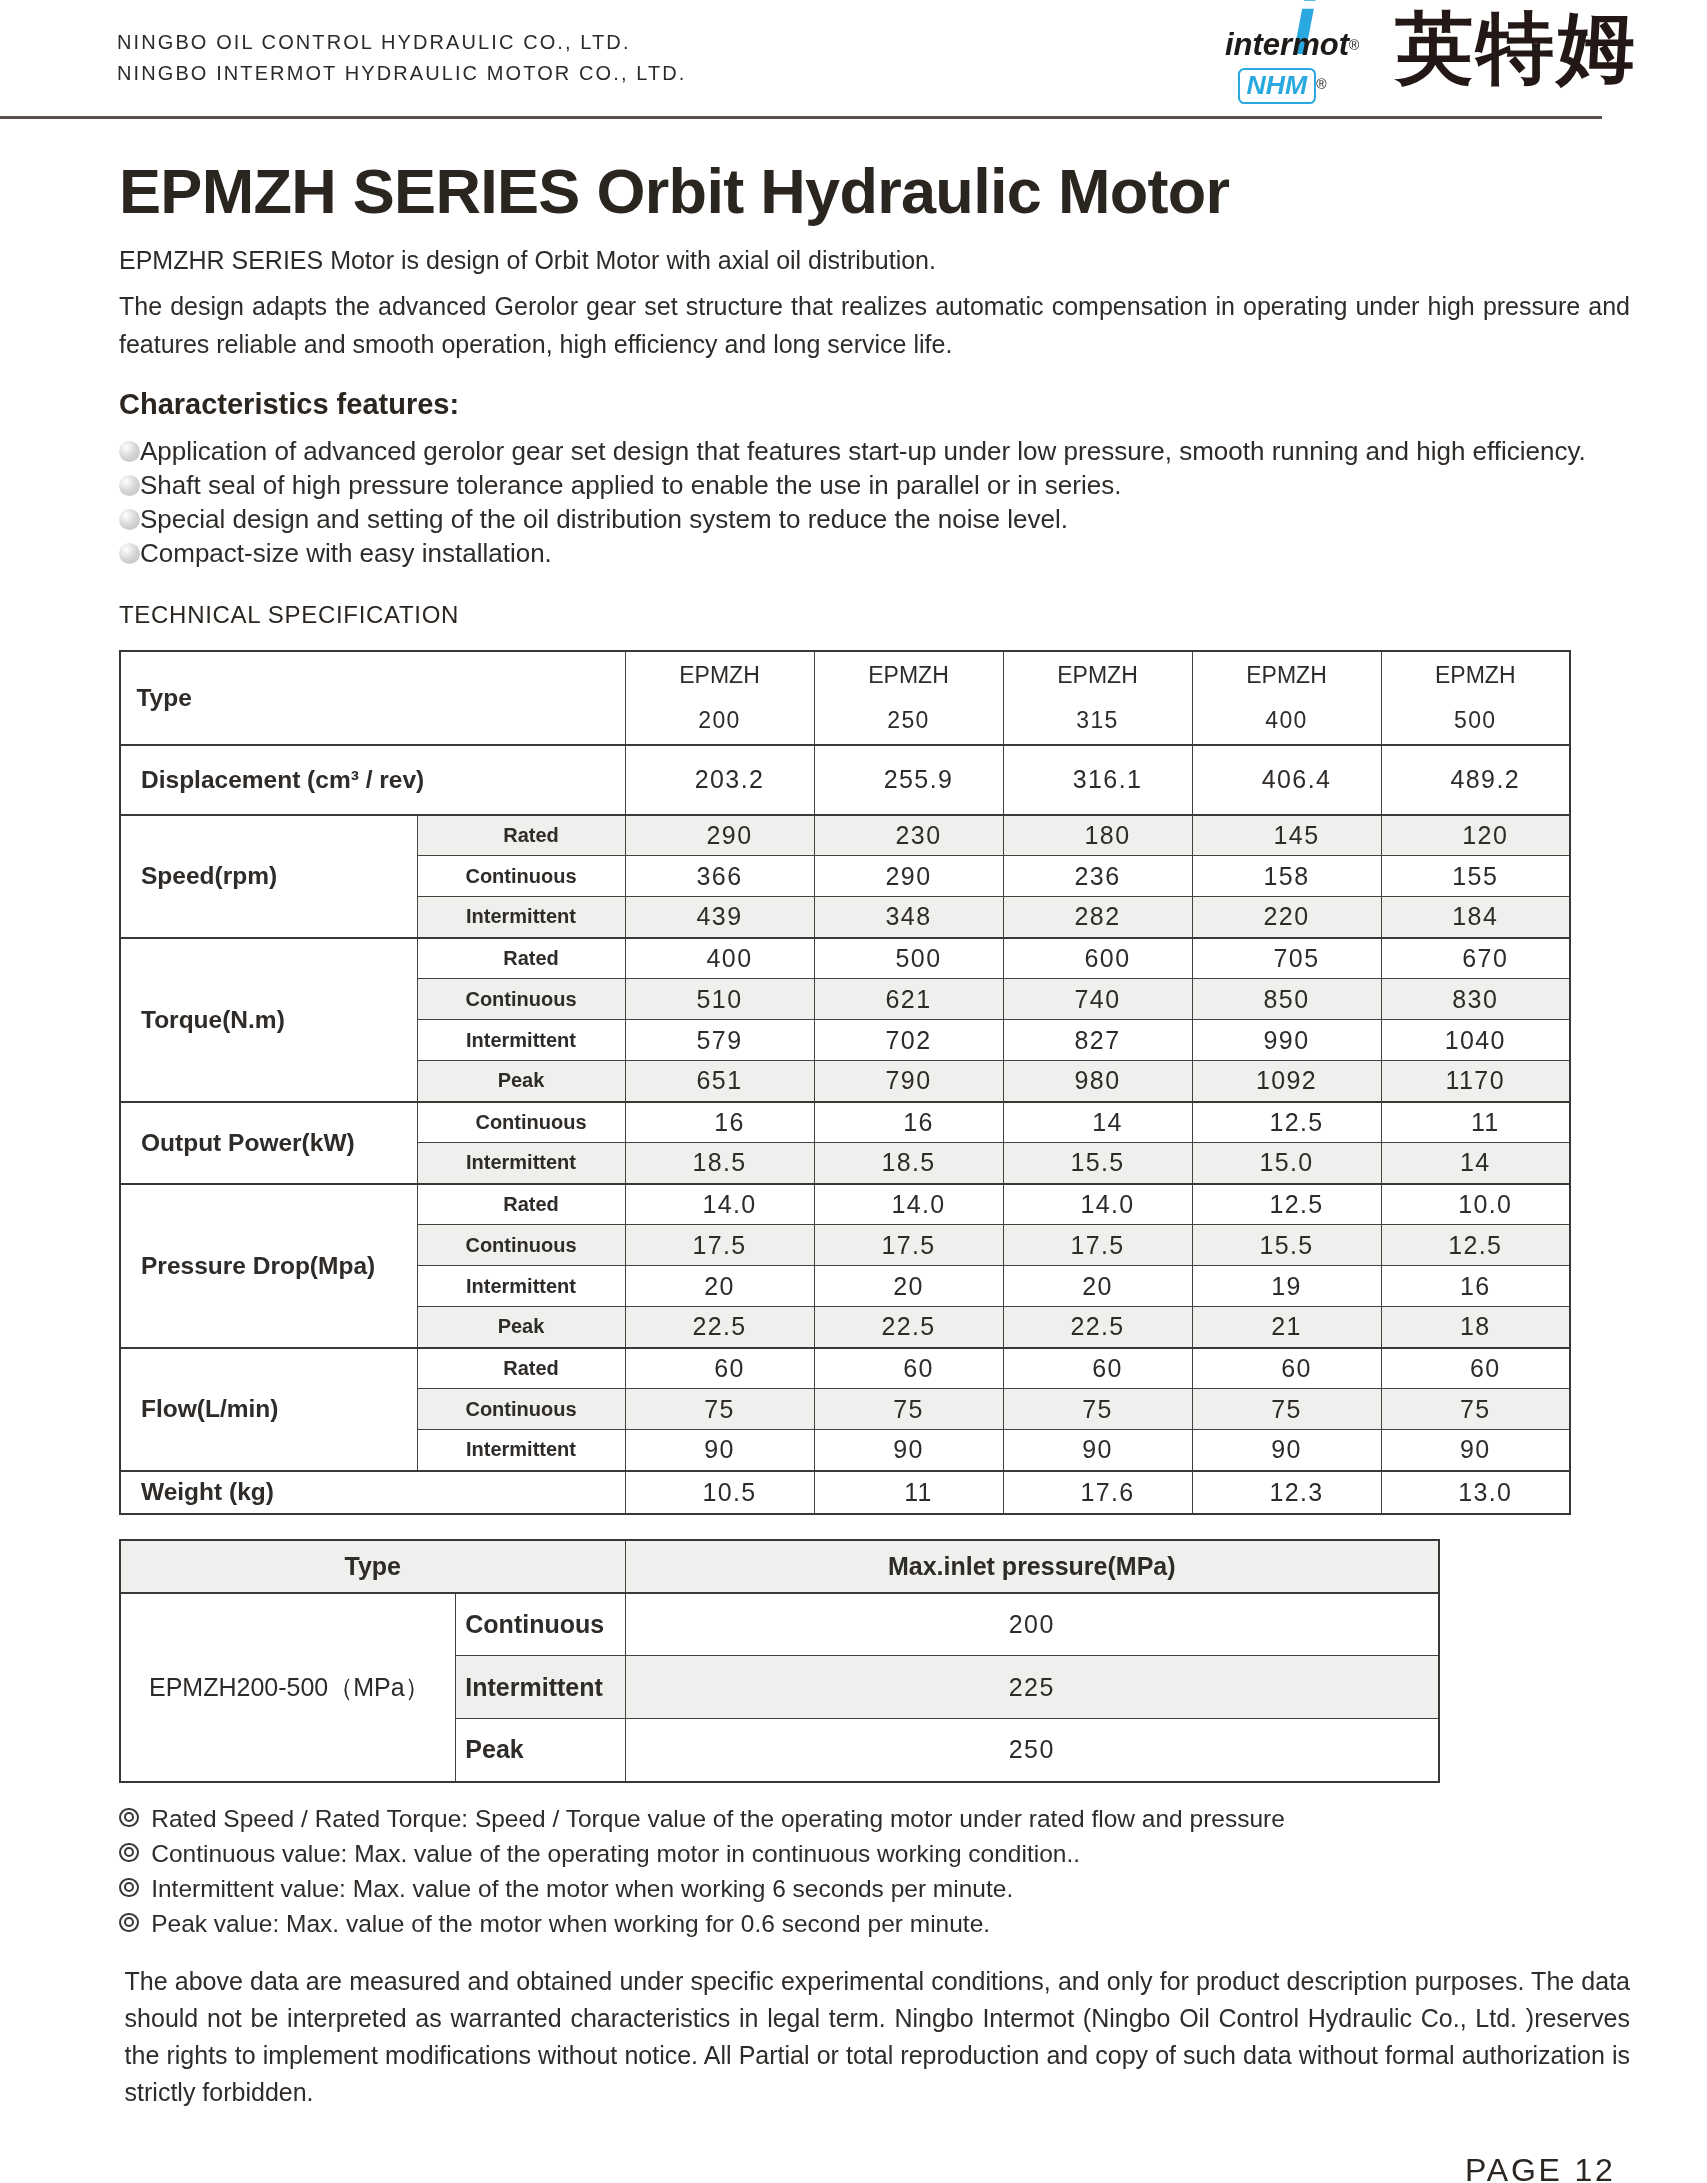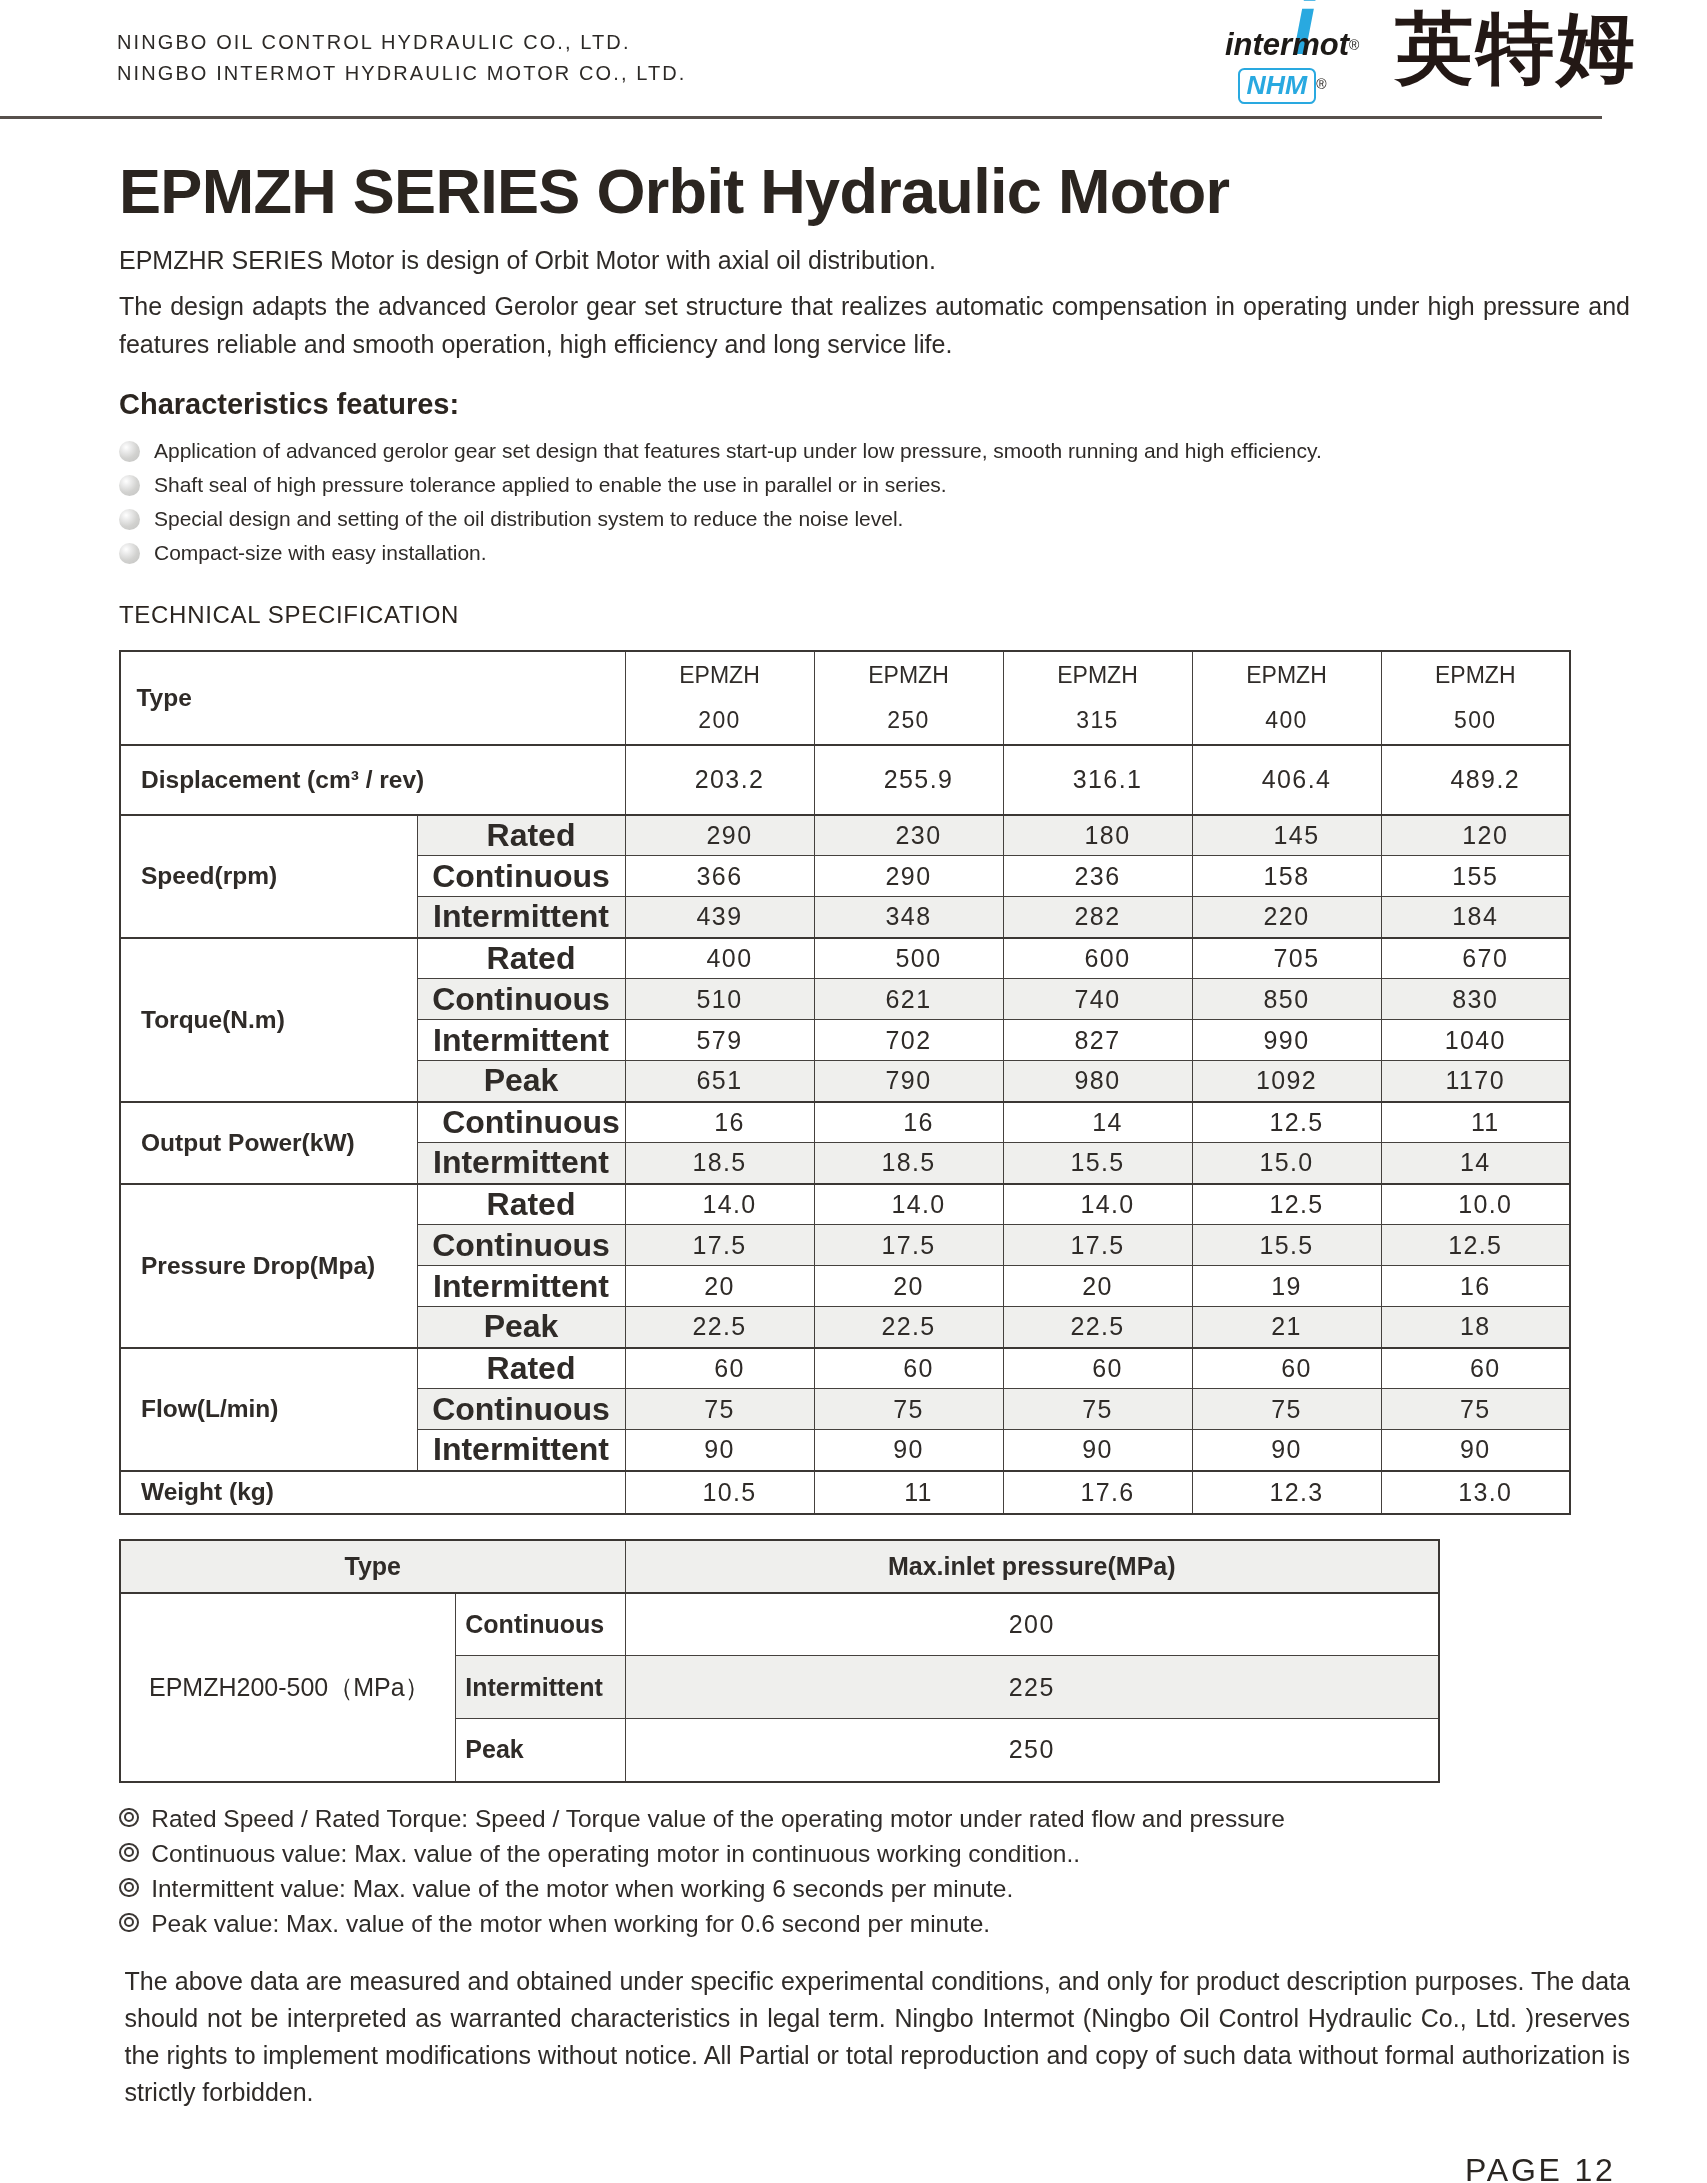--- a/index.html
+++ b/index.html
@@ -28,34 +28,34 @@
     letter-spacing:2.8px; margin-left:11.2px; white-space:nowrap; }
   
   .content { position:absolute; left:119px; top:155px; width:1511px; }
   .title { font-size:63px; font-weight:bold; color:#2b2520; letter-spacing:-0.7px;
     line-height:73px; }
   .intro p { font-size:25px; line-height:38px; color:#2f2b28; }
   .intro .p1 { margin-top:12.6px; }
   .intro .p2 { margin-top:8.4px; text-align:justify; }
   .feat-heading { margin-top:25px; font-size:29px; font-weight:bold; color:#2b2520; }
   .features { margin-top:12.6px; list-style:none; }
-  .features li { display:flex; align-items:flex-start; gap:14px;
-    font-size:21px; line-height:34px; color:#2f2b28; }
+  .features li { display:flex; align-items:flex-start; 
+    font-size:26px; line-height:34px; color:#2f2b28; }
   .sphere { flex:0 0 auto; width:21px; height:21px; border-radius:50%; margin-top:7px;
     background:radial-gradient(circle at 34% 30%, #ffffff 0%, #ececec 22%, #d2d2d0 55%, #c2c2c0 100%); }
   .spec-heading { margin-top:31px; font-size:24px; font-weight:normal;
     letter-spacing:0.7px; color:#2b2520; }
   
   table { border-collapse:collapse; table-layout:fixed; color:#2f2b28; }
   .spec { width:1449px; margin-top:21px; border:2.8px solid #3b3734; }
   .spec td { border:1.4px solid #45413e; height:41px; vertical-align:middle;
     text-align:center; font-size:25px; }
   .spec tr.thick td { border-top:2.8px solid #3b3734;padding-left:20px; }
   .spec td.glabel { text-align:left; padding-left:15.4px; font-weight:bold; font-size:24.5px; }
-  .spec td.sub { font-weight:bold; font-size:32px; }
+  .spec td.sub { font-weight:bold; font-size:20px; }
   .spec td.val { letter-spacing:1.4px; }
   .spec td.sh { background:#efefed; }
   .spec tr[data-name="spec-header-row"] td { height:94px; }
   .spec tr[data-name="spec-displacement-row"] td { height:70px; }
   .spec tr[data-name="spec-weight-row"] td { height:43px; }
   .spec .series { font-size:23px; margin-bottom:18px; }
   .spec .num { font-size:23px; letter-spacing:1.4px; }
   .pressure { width:1318px; margin-top:24px; border:2.8px solid #3b3734; }
   .pressure td { border:1.4px solid #45413e; height:63px; vertical-align:middle;
     font-size:25px; }

